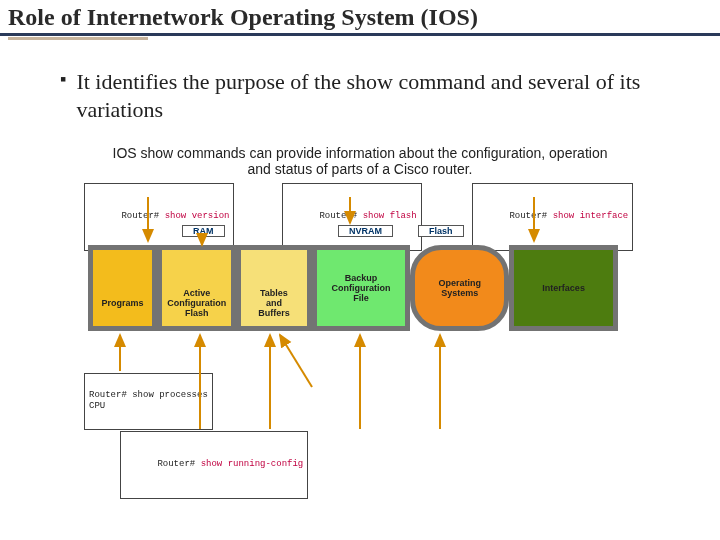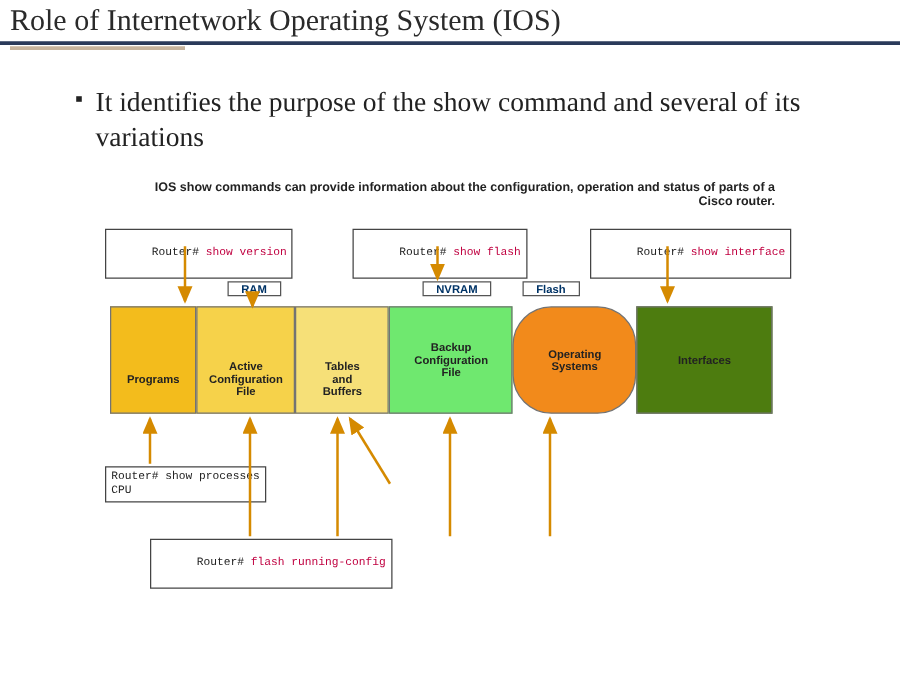--- a/index.html
+++ b/index.html
@@ -1,31 +1,31 @@
 <!DOCTYPE html>
 <html><head>
 <meta charset="utf-8">
 <style>
   * { box-sizing: border-box; margin: 0; padding: 0; }
   body { width: 720px; height: 540px; background: #fff; font-family: Georgia, 'Times New Roman', serif; color: #222; position: relative; }
   .title-box { padding: 4px 8px 2px; border-bottom: 3px solid #2a3a5a; }
-  .title-box h1 { font-size: 24px; font-weight: 400; color: #2a2a2a; }
+  .title-box h1 { font-size: 24px; font-weight: 700; color: #2a2a2a; }
   .accent-line { height: 3px; background: #c7b49d; margin: 1px 8px 0; width: 140px; }
   .body-wrap { padding: 28px 60px 0; }
   .bullet-row { display: flex; gap: 10px; }
   .bullet { font-size: 18px; line-height: 1.25; }
   .bullet-text { font-size: 22px; line-height: 1.25; }
   .diagram { margin-top: 22px; position: relative; font-family: Verdana, Arial, sans-serif; }
-  .intro { font-size: 10px; font-weight: 700; text-align: right; color: #222; padding: 0 40px; }
+  .intro { font-size: 14px; font-weight: 400; text-align: center; color: #222; padding: 0 40px; }
   svg.arrows { position: absolute; left: 0; top: 0; width: 100%; height: 100%; pointer-events: none; }
-  .cmd-box { position: absolute; border: 1px solid #444; background: #fff; padding: 2px 4px; font-family: 'Courier New', monospace; font-size: 9px; line-height: 1.25; white-space: pre; }
+  .cmd-box { position: absolute; border: 1px solid #444; background: #fff; padding: 16px 4px; font-family: 'Courier New', monospace; font-size: 9px; line-height: 1.25; white-space: pre; }
   .cmd-box .kw { color: #c00040; }
   .mem-label { position: absolute; border: 1px solid #555; background: #fff; padding: 0 10px; font-size: 9px; font-weight: 700; color: #003366; }
   .main-row { position: absolute; display: flex; height: 86px; border: 0; }
-  .seg { display: flex; align-items: center; justify-content: center; text-align: center; font-size: 9px; font-weight: 700; border: 1px solid #737373; color: #222; }
+  .seg { display: flex; align-items: center; justify-content: center; text-align: center; font-size: 9px; font-weight: 700; border: 5px solid #737373; color: #222; }
   .ios-label { position: absolute; font-size: 10px; font-weight: 700; color: #002b5c; }
   .seg.programs { background: #f3bc1c; }
   .seg.active { background: #f6d24a; }
   .seg.tables { background: #f6e078; }
   .seg.backup { background: #6fe86f; }
   .seg.os { background: #f28a1b; border-radius: 31px; }
   .seg.iface { background: #4d7c0f; }
 </style>
 </head>
 <body>
@@ -60,21 +60,21 @@
 
     <div class="ios-label" style="left:46px; top:108px;">Internetwork Operating System</div>
 
     <div class="main-row" style="left:28px; top:100px; width:530px;">
       <div class="seg programs" style="width:70px; padding-top:30px;">
           <span>Programs</span>
         </div>
       <div class="seg active" style="width:80px; padding-top:30px;">
           <span style="white-space:pre-line;">Active
 Configuration
-File</span>
+Flash</span>
         </div>
       <div class="seg tables" style="width:76px; padding-top:30px;">
           <span style="white-space:pre-line;">Tables
 and
 Buffers</span>
         </div>
       <div class="seg backup" style="width:100px;">
           <span style="white-space:pre-line;">Backup
 Configuration
 File</span>
@@ -84,21 +84,21 @@
 Systems</span>
         </div>
       <div class="seg iface" style="width:110px;">
           <span>Interfaces</span>
         </div>
     </div>
 
     <div class="cmd-box" style="left:24px; top:228px;">Router# show processes
 CPU</div>
     <div class="cmd-box" style="left:60px; top:286px;">
-      <span>Router#</span> <span class="kw">flash running-config</span>
+      <span>Router#</span> <span class="kw">show running-config</span>
     </div>
 
     <svg class="arrows" viewBox="0 0 600 320">
       <defs>
         <marker id="ah" markerWidth="8" markerHeight="8" refX="6" refY="3" orient="auto">
           <path d="M0,0 L7,3 L0,6 Z" fill="#d58a00"></path>
         </marker>
       </defs>
       <g stroke="#d58a00" stroke-width="2" fill="none" marker-end="url(#ah)">
 

